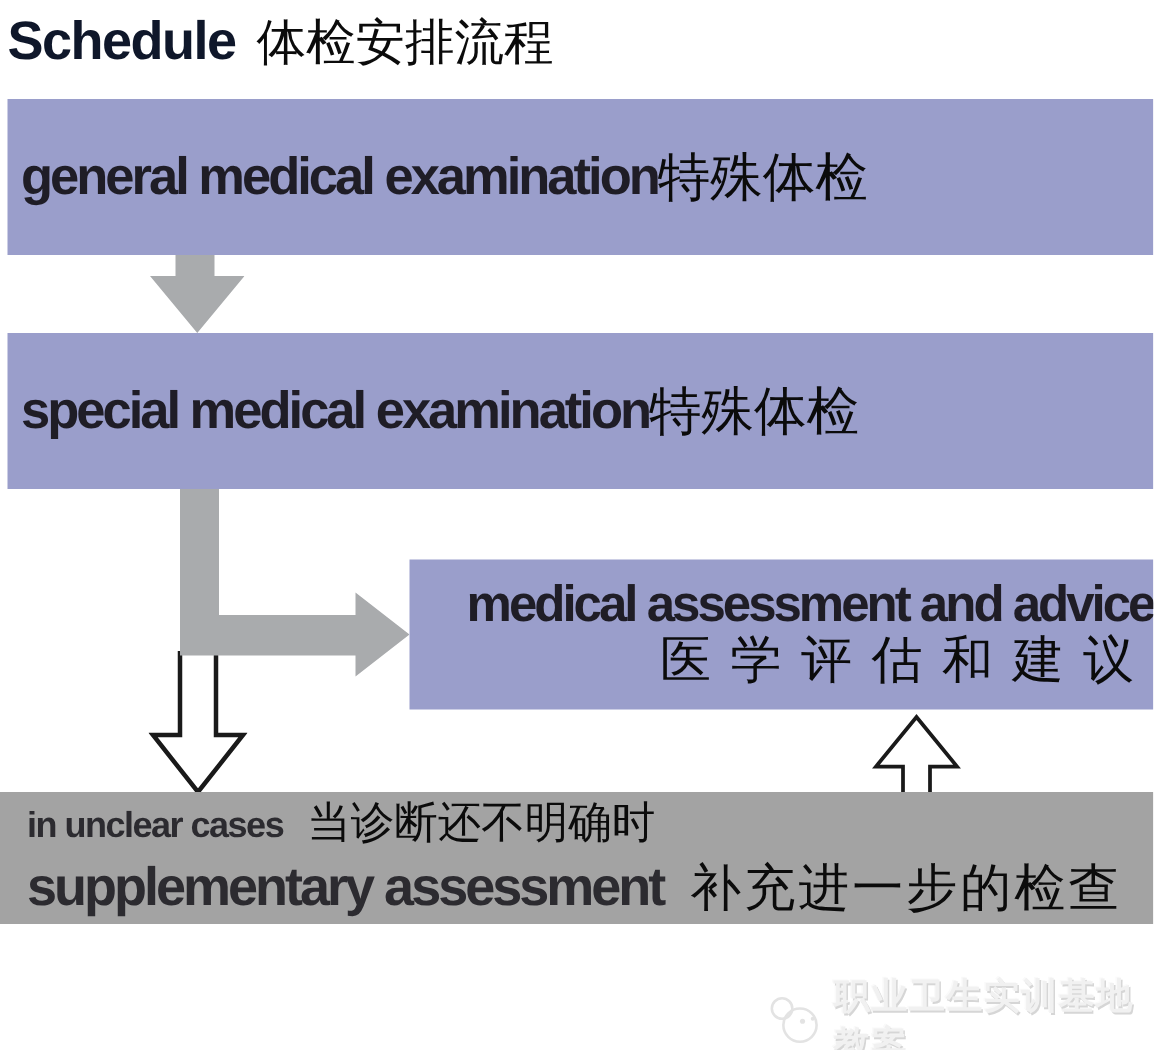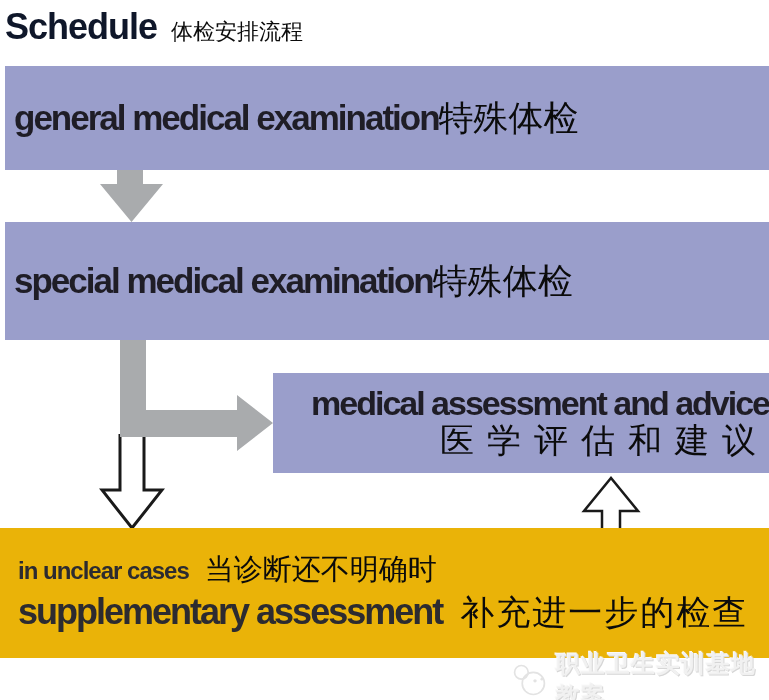--- a/index.html
+++ b/index.html
@@ -5,34 +5,34 @@
   html,body{margin:0;padding:0;background:#fff;}
   #stage{
     position:relative;width:769px;height:700px;background:#ffffff;
     overflow:hidden;font-family:"Liberation Sans",sans-serif;
   }
   .en{font-family:"Liberation Sans",sans-serif;font-weight:bold;color:#1f1d26;letter-spacing:-2px;}
   .zh{font-family:"DejaVu Serif",serif;color:#0b0b0b;font-weight:normal;}
   
   #title{position:absolute;left:5px;top:6px;display:flex;align-items:baseline;gap:14px;}
   #title .en{font-size:36px;color:#0f172a;letter-spacing:-1px;}
-  #title .zh{font-size:22px;}
+  #title .zh{font-size:33px;}
   
   .pbox{position:absolute;background:#9a9ecb;display:flex;align-items:center;padding-left:9px;box-sizing:border-box;}
   #box-general{left:5px;top:66px;width:764px;height:104px;}
-  #box-special{left:5px;top:222px;width:764px;height:118px;}
+  #box-special{left:5px;top:222px;width:764px;height:104px;}
   .pbox .en{font-size:35px;}
   .pbox .zh{font-size:35px;}
   
   #box-assessment{position:absolute;left:273px;top:373px;width:496px;height:100px;background:#9a9ecb;
     display:flex;flex-direction:column;justify-content:center;box-sizing:border-box;padding-left:5px;text-align:right;}
   #box-assessment .en{font-size:34px;line-height:1.05;}
   #box-assessment .zh{font-size:34px;line-height:1.15;padding-left:11px;letter-spacing:13px;}
   
-  #box-supplementary{position:absolute;left:0;top:528px;width:769px;height:130px;background:#eab308;
+  #box-supplementary{position:absolute;left:0;top:528px;width:769px;height:88px;background:#a3a3a3;
     display:flex;flex-direction:column;justify-content:center;box-sizing:border-box;padding-left:18px;}
   .srow{display:flex;align-items:baseline;}
   #box-supplementary .note-en{font-size:24px;letter-spacing:-1px;margin-right:16px;color:#2c2b30;}
   #box-supplementary .note-zh{font-size:29px;}
   #box-supplementary .big-en{font-size:36px;margin-right:18px;color:#2c2b30;}
   #box-supplementary .big-zh{font-size:34px;letter-spacing:2px;}
   
   .arrow{position:absolute;}
   
   #watermark{position:absolute;left:512px;top:648px;display:flex;align-items:center;gap:8px;}

